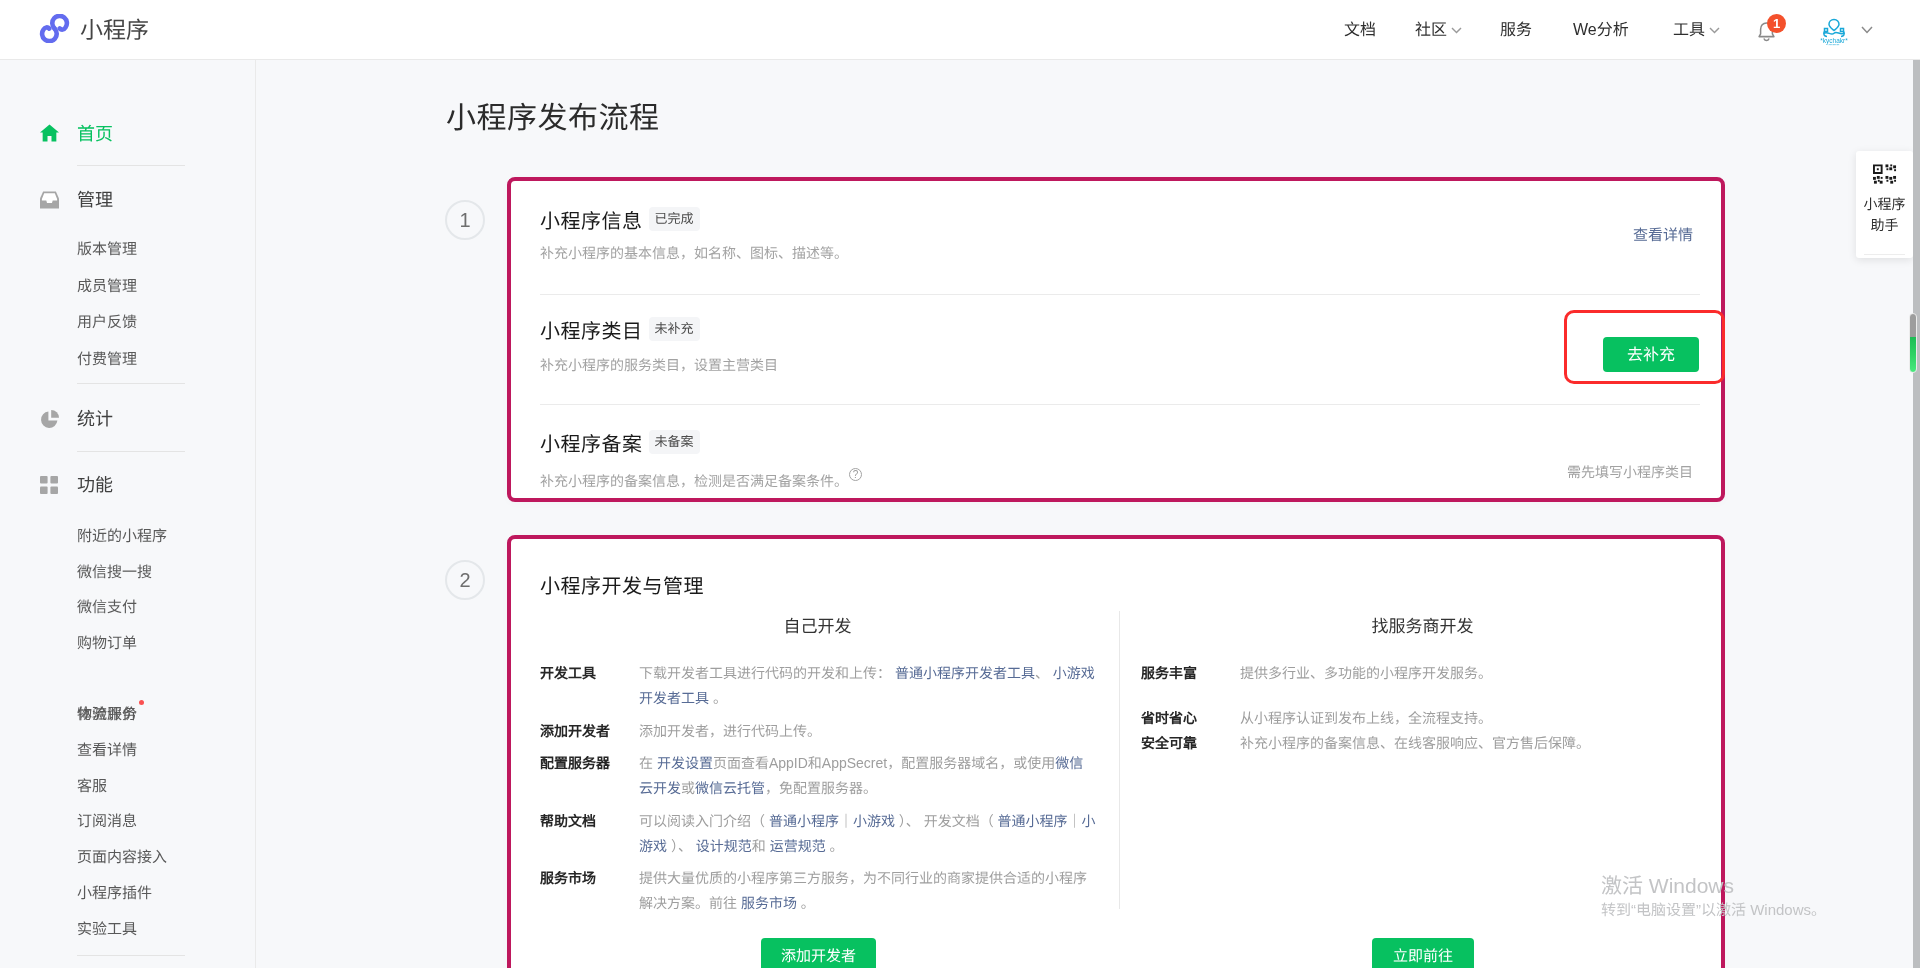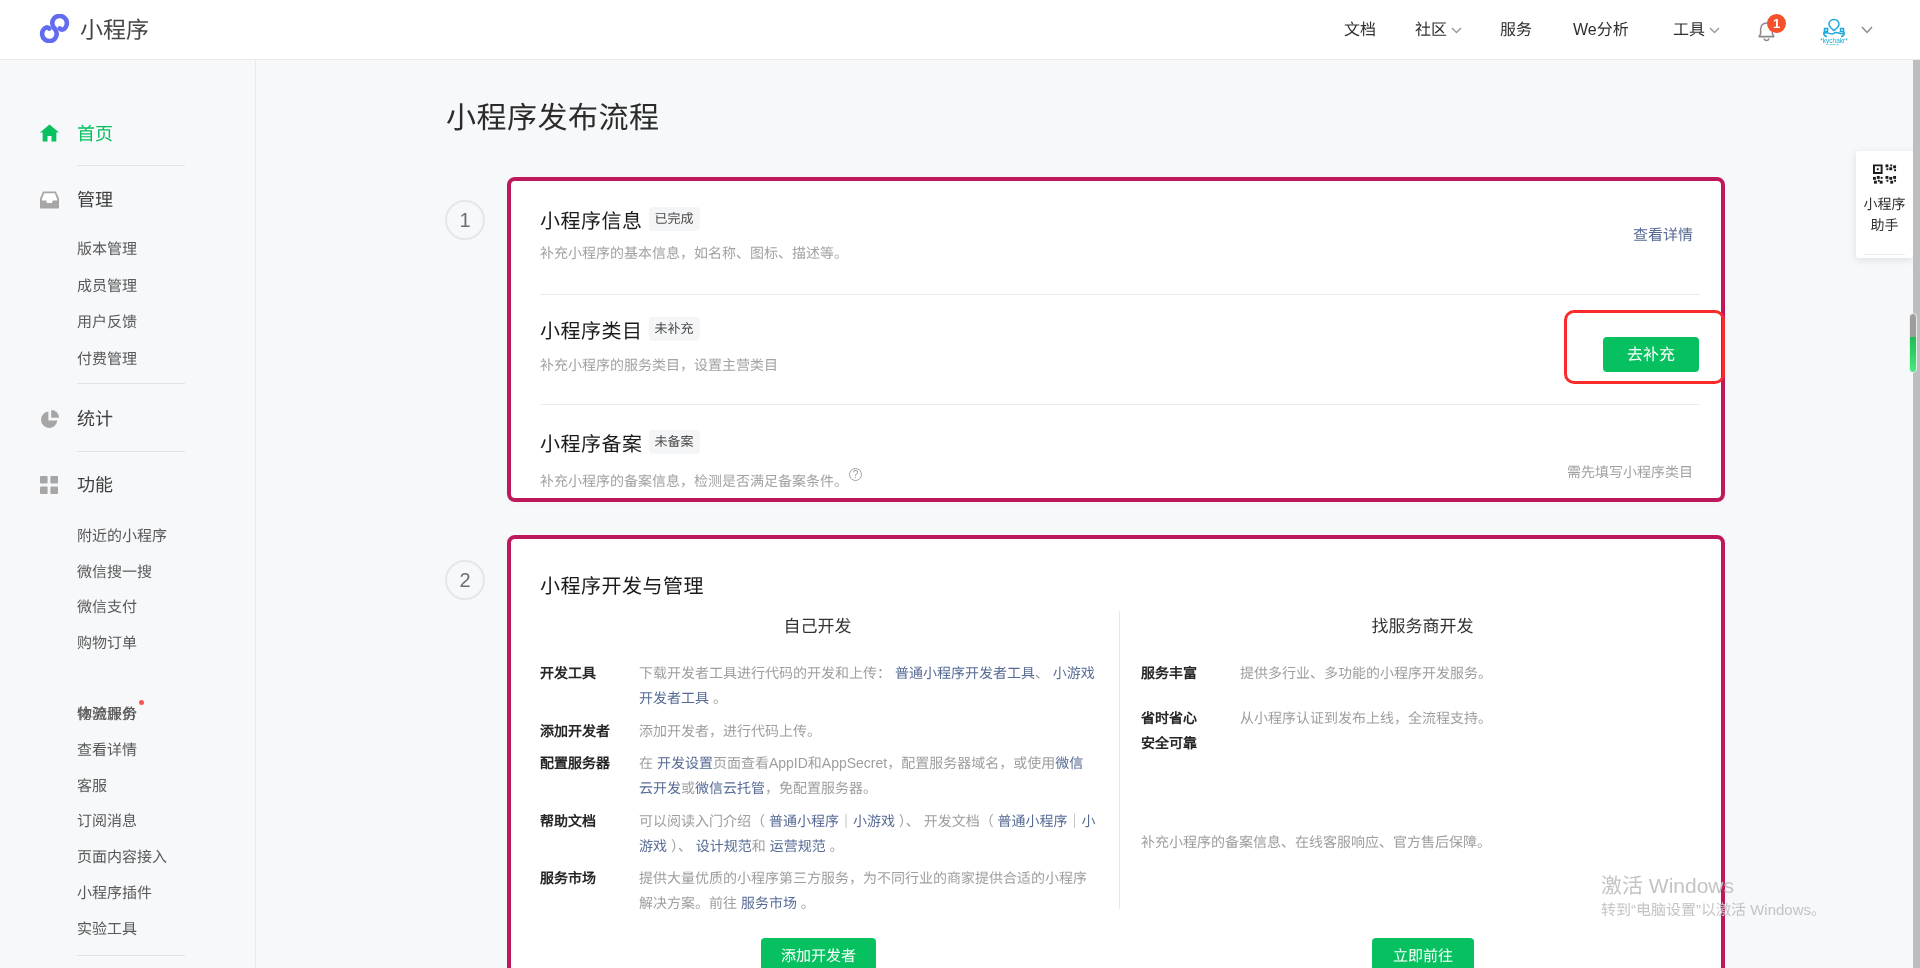--- a/index.html
+++ b/index.html
@@ -166,21 +166,21 @@
   </div>
   <div class="abs" style="left:630px;top:122px;width:563px;">
     <dl class="drow" style="margin-bottom:20px;">
         <dt>服务丰富</dt>
         <dd>提供多行业、多功能的小程序开发服务。</dd>
       </dl>
     <dl class="drow" style="margin-bottom:0;">
         <dt>省时省心</dt>
         <dd>从小程序认证到发布上线，全流程支持。</dd>
       </dl>
-    <dl class="drow" style="margin-bottom:26px;flex-direction:column;">
+    <dl class="drow" style="margin-bottom:26px;">
         <dt>安全可靠</dt>
         <dd>补充小程序的备案信息、在线客服响应、官方售后保障。</dd>
       </dl>
   </div>
   <div class="gbtn" style="left:250px;top:399px;width:115px;height:36px;line-height:36px;font-size:15px;">添加开发者</div>
   <div class="gbtn" style="left:861px;top:399px;width:102px;height:36px;line-height:36px;font-size:15px;">立即前往</div>
 </div>
 
 <div class="abs" style="left:1856px;top:151px;width:57px;height:107px;background:#fff;border-radius:3px;box-shadow:0 2px 8px rgba(0,0,0,0.10);text-align:center;">
   <svg style="margin-top:13px;" width="24" height="22" viewBox="0 0 25 22" fill="#1a1a1a">

